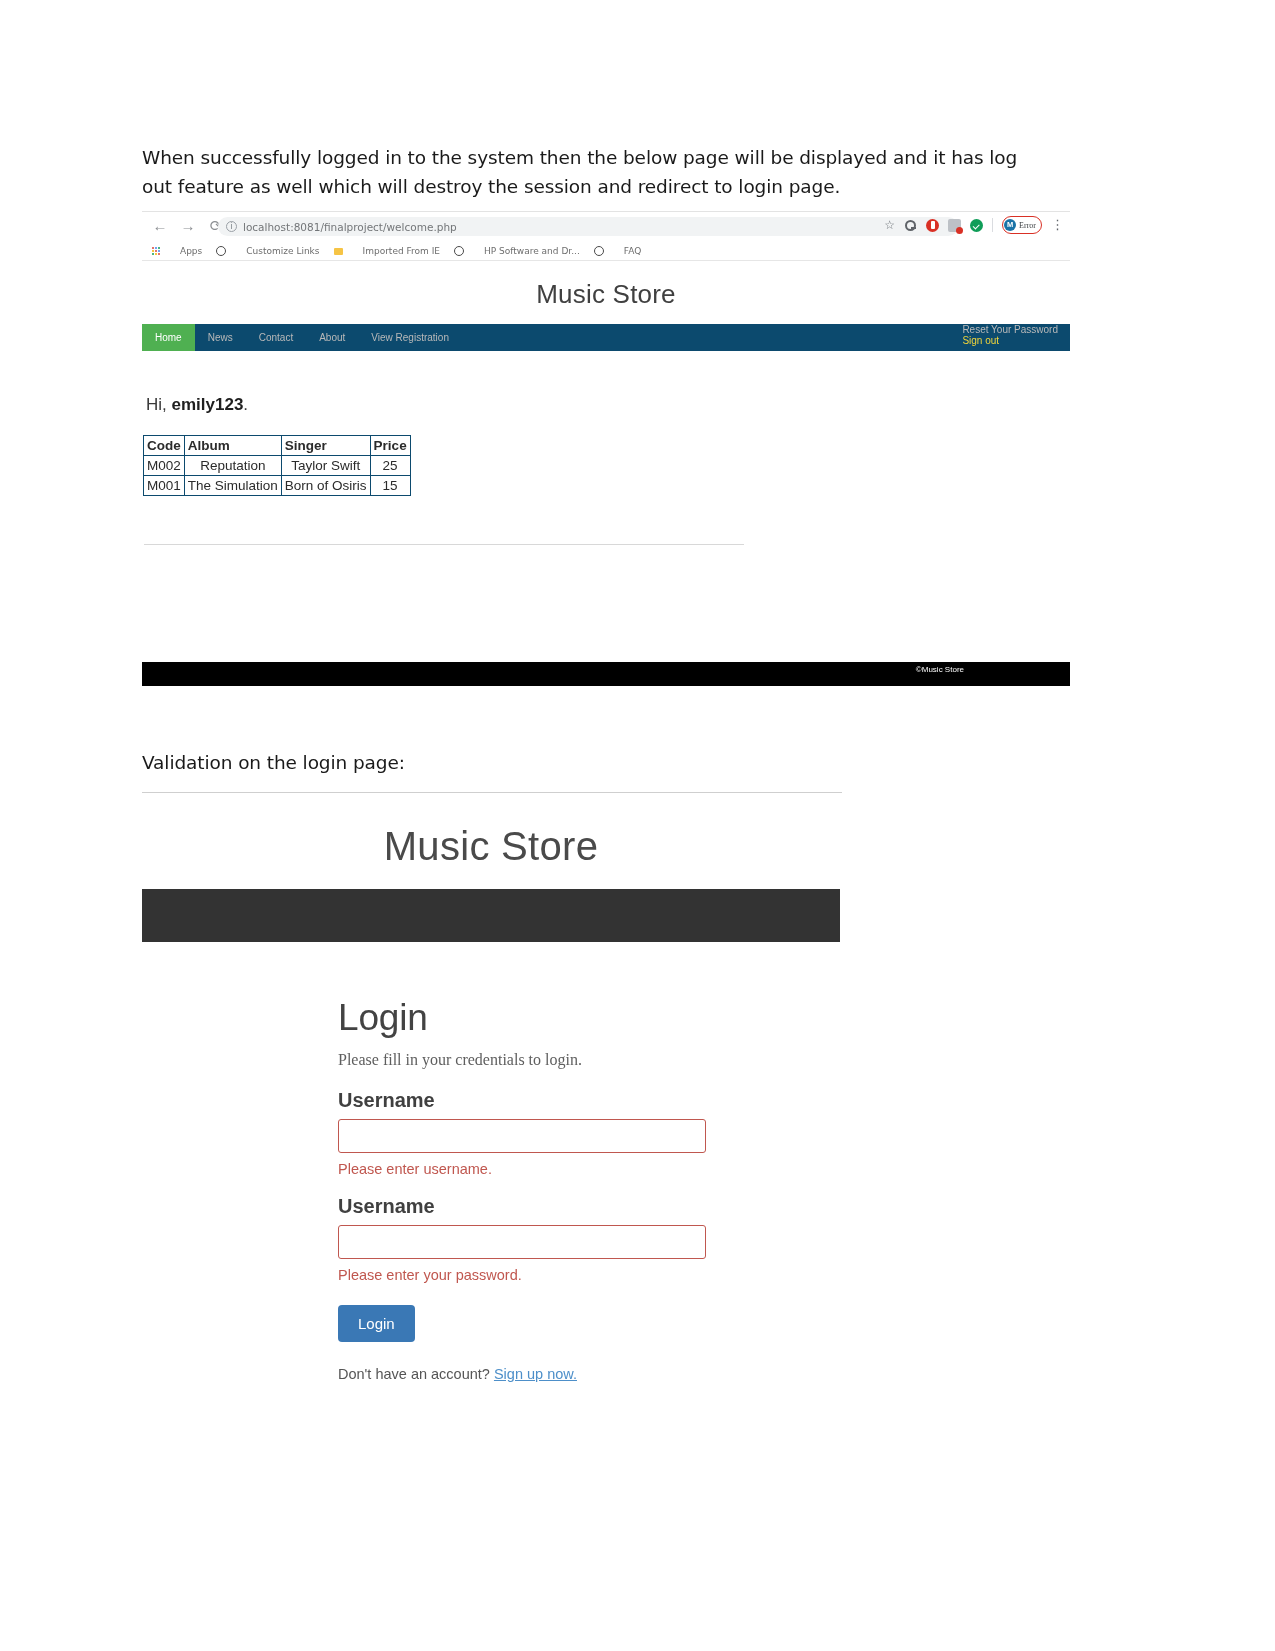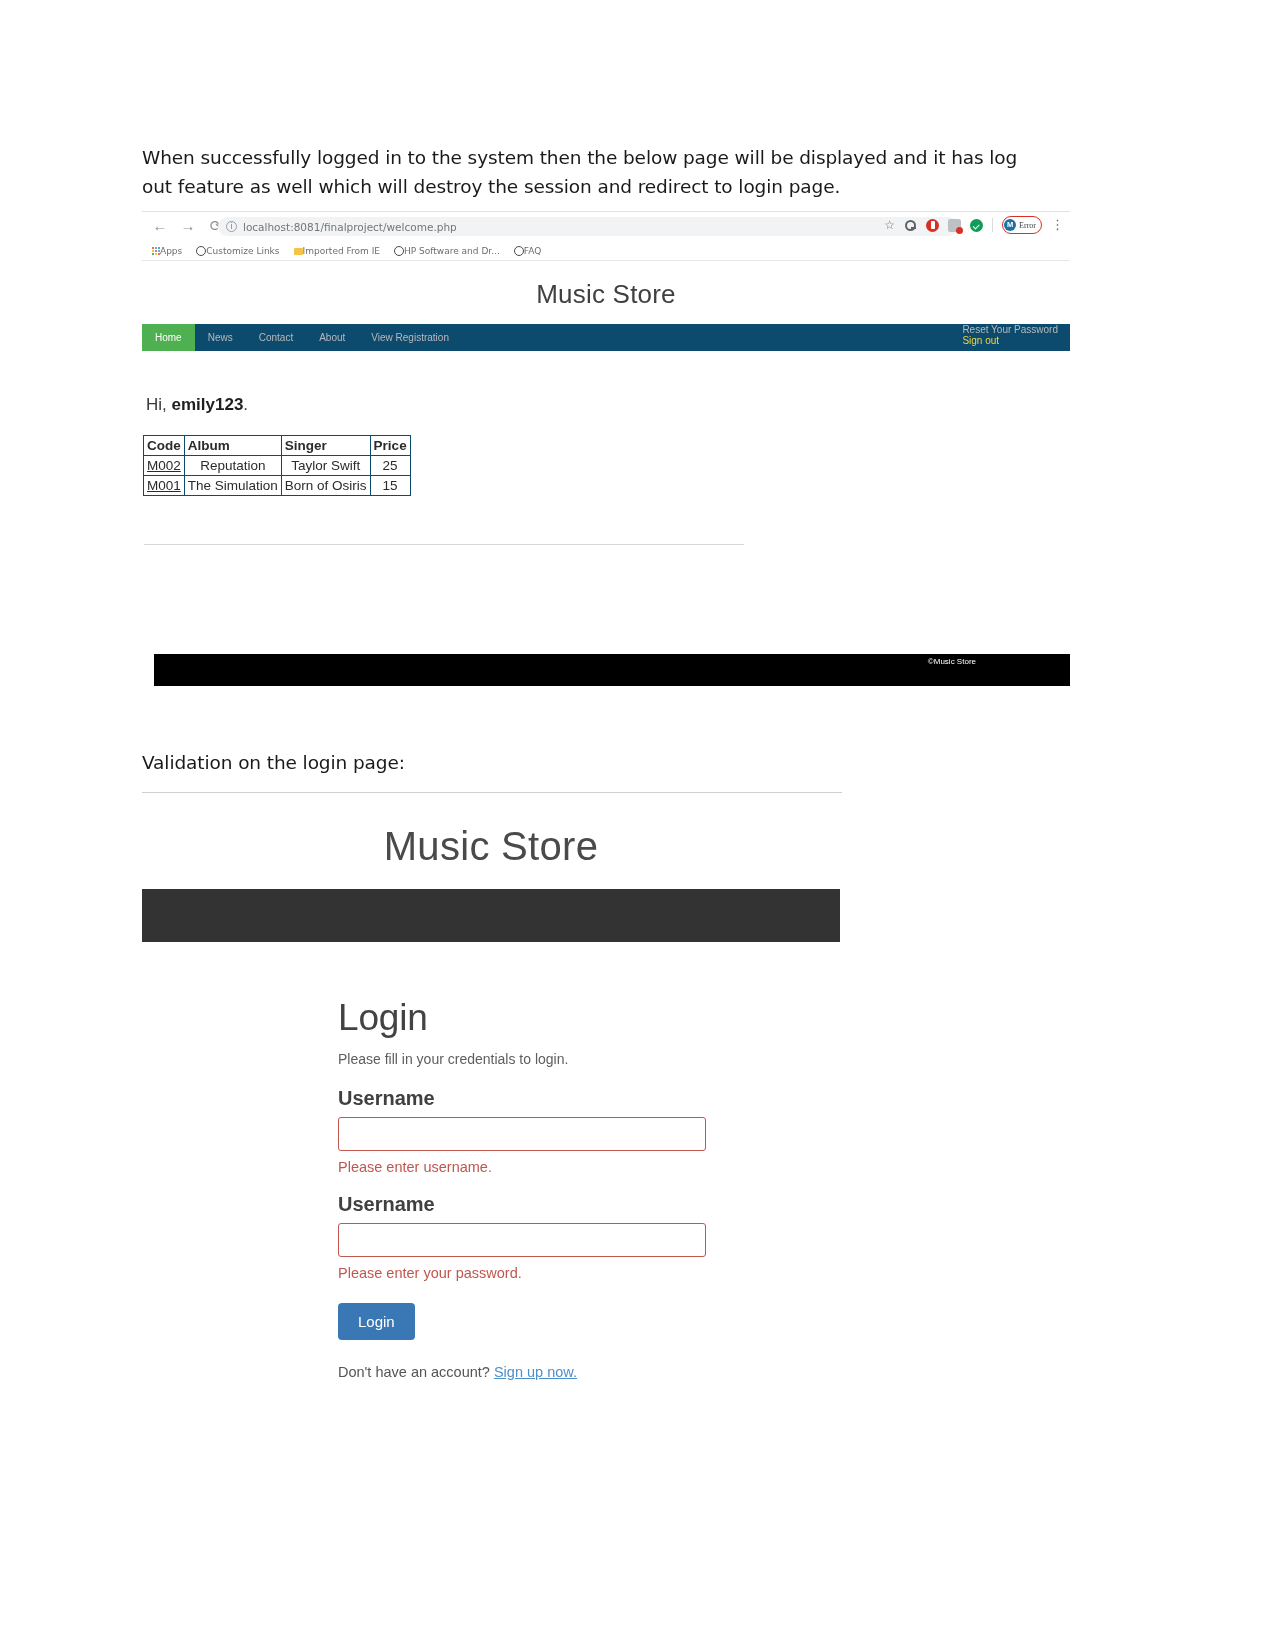--- a/index.html
+++ b/index.html
@@ -126,21 +126,21 @@
   .bookmarks-bar {
     position: relative;
     height: 18px;
     background: #ffffff;
     border-bottom: 1px solid #e6e6e6;
     display: flex;
     align-items: center;
     padding-left: 10px;
     gap: 14px;
   }
-  .bm { display: flex; align-items: center; gap: 0; }
+  .bm { display: flex; align-items: center; gap: 20px; }
   .bm-label { font-size: 9px; color: #6d6d6d; font-family: "DejaVu Sans", sans-serif; white-space: nowrap; }
   .bm-apps-ico { display:grid; grid-template-columns:repeat(3,2px); grid-template-rows:repeat(3,2px); gap:1px; }
   .bm-apps-ico i { display:block;width:2px;height:2px;border-radius:50%; }
   .bm-globe { width:8px;height:8px;border-radius:50%;border:1.3px solid #4a4a4a;display:inline-block; }
   .bm-folder { width:9px;height:7px;background:#f6c445;border-radius:1px;display:inline-block; }
 
   
   .page-body { position: relative; background:#fff; height: 425px; }
   .store-title {
     text-align: center;
@@ -184,32 +184,32 @@
     font-size: 13.5px;
     color: #2b2b2b;
   }
   .music-table th, .music-table td {
     border: 1px solid #0c4a6e;
     padding: 1px 3px;
     line-height: 17px;
   }
   .music-table th { font-weight: bold; text-align: left; }
   .music-table td { text-align: center; }
-  .music-table td.code { text-align: right; text-decoration: underline; }
+  .music-table td.code { text-align: right; }
   .hr-rule {
     position: absolute;
     left: 2px; top: 283px;
     width: 600px; height: 1px;
     background: #d8d8d8;
   }
   .page-footer {
     position: absolute;
-    left: 12px; bottom: 0;
+    left: 0; bottom: 0;
     width: 100%;
-    height: 32px;
+    height: 24px;
     background: #000000;
   }
   .footer-text {
     position: absolute;
     right: 106px; top: 3px;
     font-size: 8px;
     color: #ffffff;
   }
 
   
@@ -239,23 +239,24 @@
   }
   .login-form { padding: 55px 0 0 196px; }
   .login-h {
     font-size: 37px;
     color: #434343;
     font-weight: normal;
     margin: 0 0 12px 0;
     letter-spacing: -.2px;
   }
   .login-sub {
-    font-size: 14px;
+    font-size: 16px;
     color: #5e5e5e;
     margin-bottom: 20px;
+    font-family: Liberation Serif, serif;
   }
   .field-label {
     font-size: 20px;
     font-weight: bold;
     color: #404040;
     margin-bottom: 7px;
   }
   .field-input {
     width: 368px;
     height: 34px;

